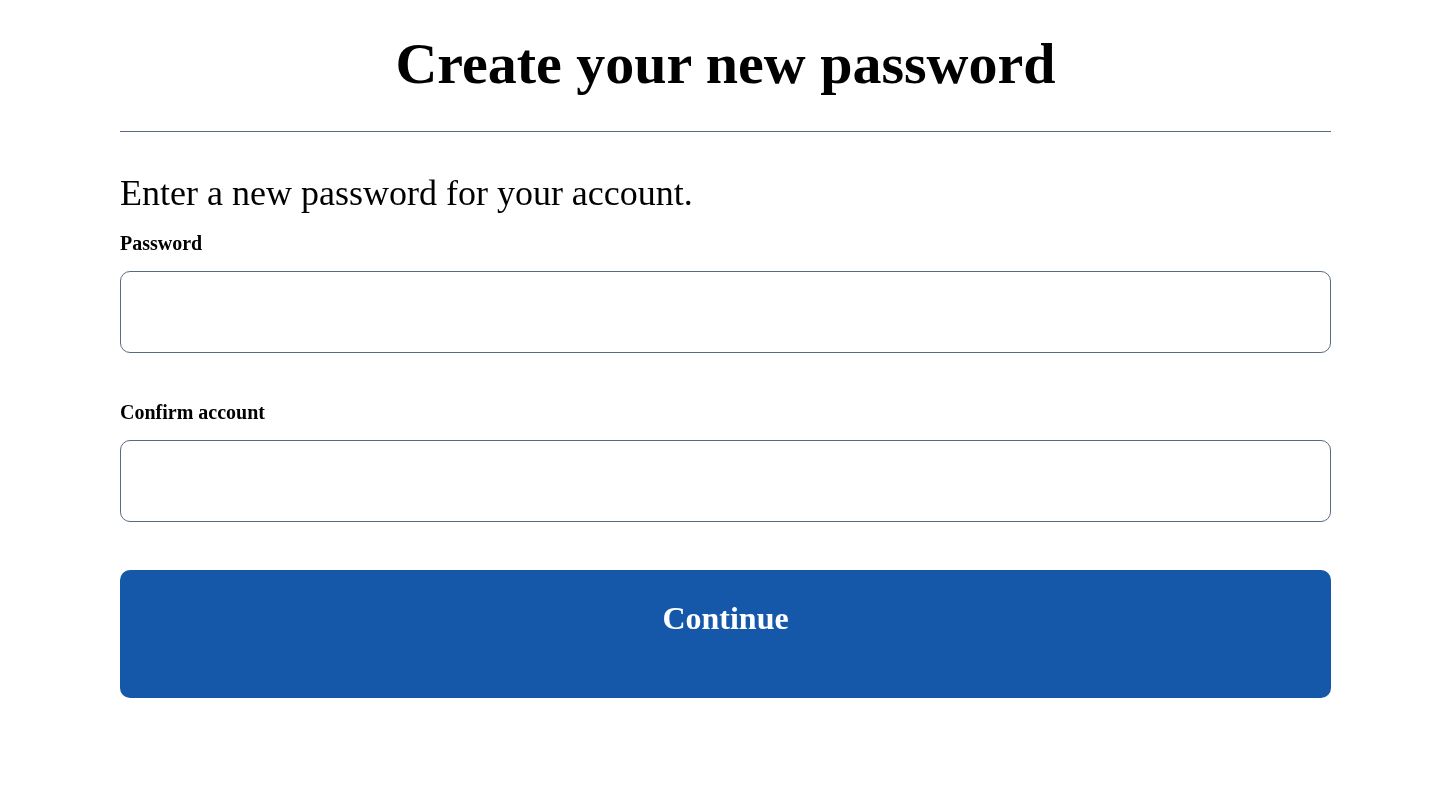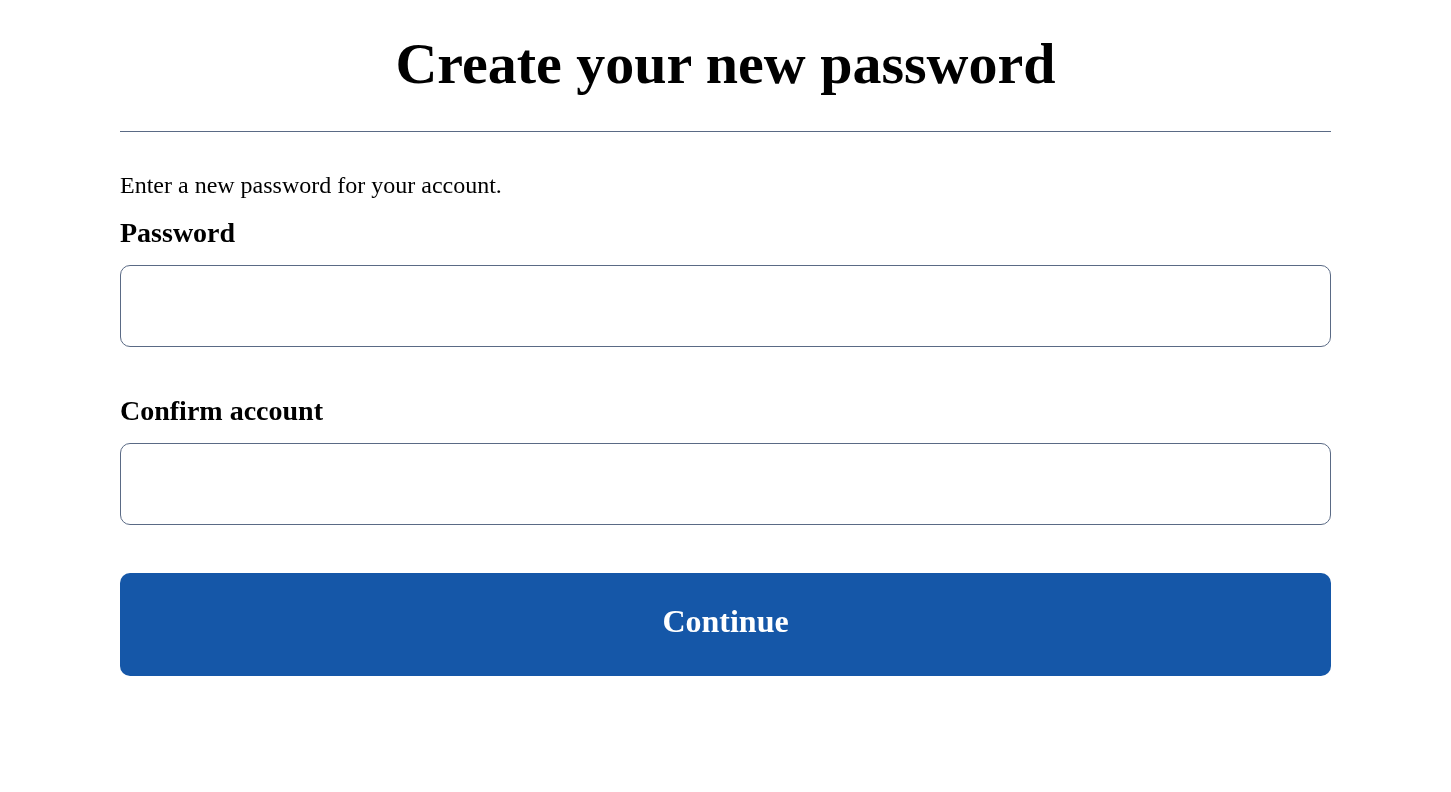--- a/index.html
+++ b/index.html
@@ -18,45 +18,45 @@
       text-align: center;
       margin-bottom: 34px;
       color: #000;
     }
     .divider {
       border: none;
       border-top: 1px solid #5a6a85;
       margin-bottom: 40px;
     }
     .instruction {
-      font-size: 24px;
+      font-size: 36px;
       color: #000;
       margin-bottom: 18px;
     }
     .field-label {
       display: block;
-      font-size: 28px;
+      font-size: 20px;
       font-weight: bold;
       color: #000;
       margin-bottom: 16px;
     }
     .text-input {
       width: 100%;
       height: 82px;
       border: 1.5px solid #5a6a85;
       border-radius: 10px;
       font-size: 26px;
       padding: 0 20px;
       margin-bottom: 48px;
       background: #fff;
       font-family: inherit;
     }
     .continue-button {
       width: 100%;
-      height: 103px;
+      height: 128px;
       background: #1557a8;
       color: #ffffff;
       border: none;
       border-radius: 10px;
       font-size: 32px;
       font-weight: bold;
       font-family: Georgia, 'Times New Roman', Times, serif;
       cursor: pointer;
       display: flex;
       align-items: flex-start;

